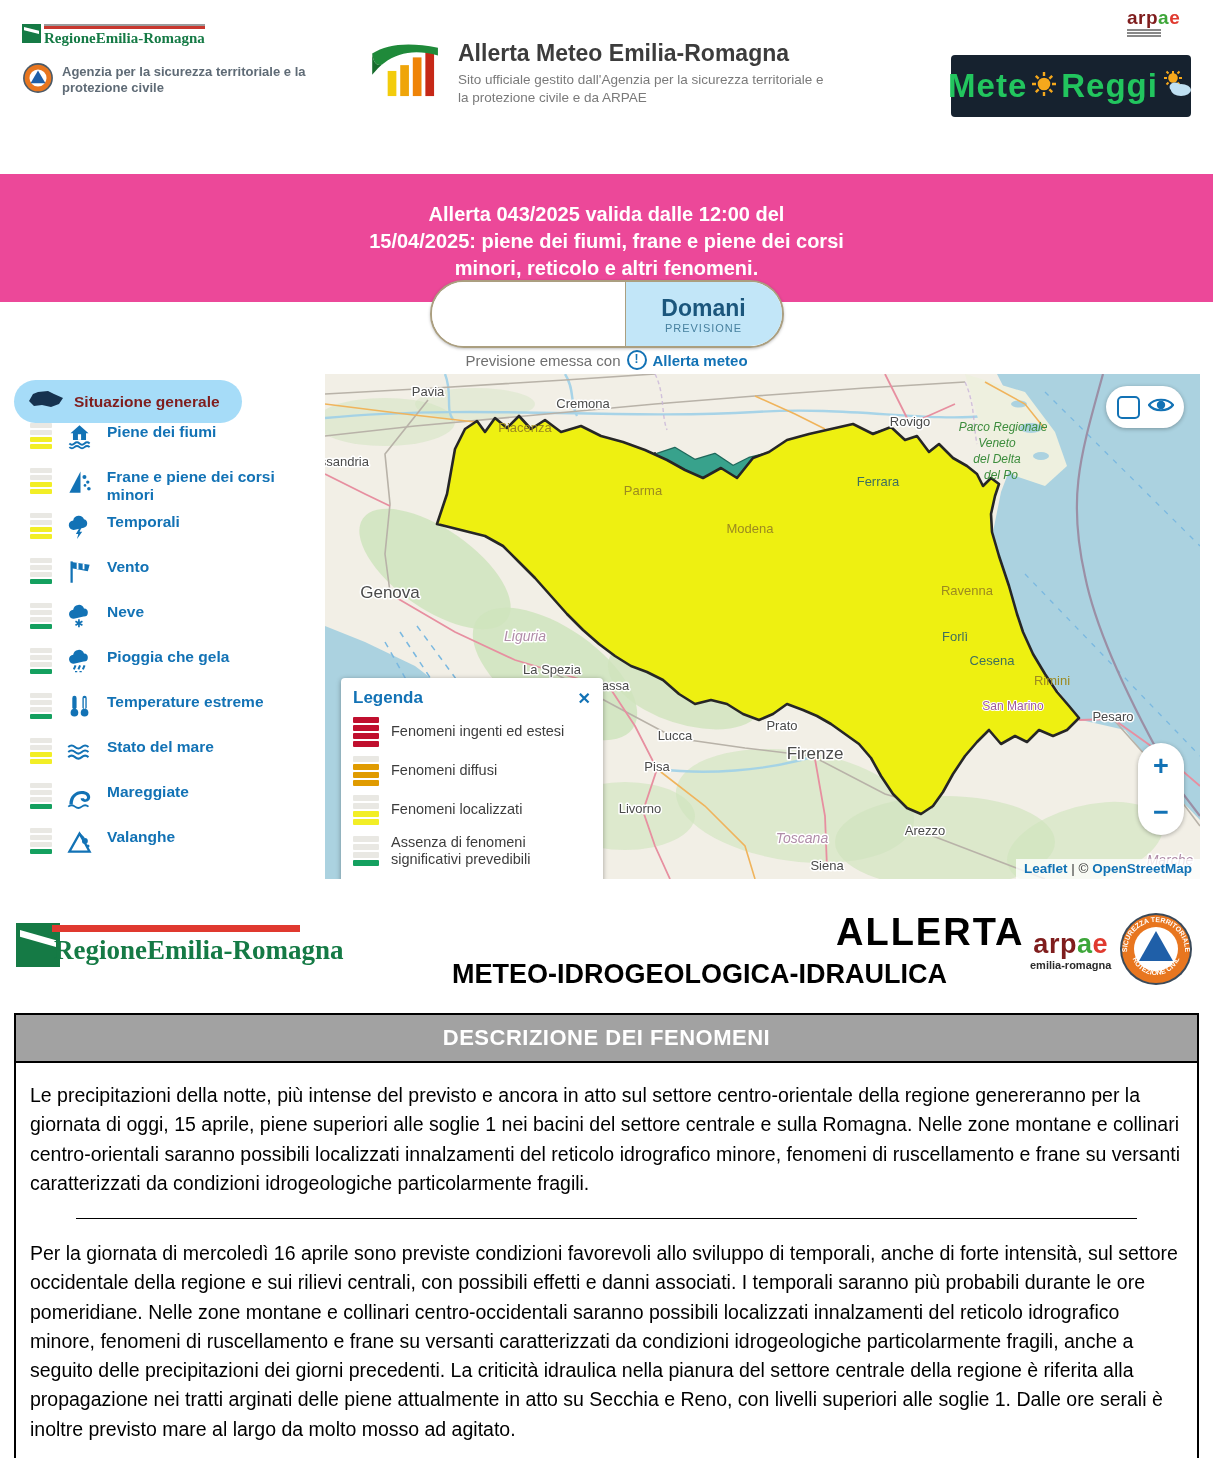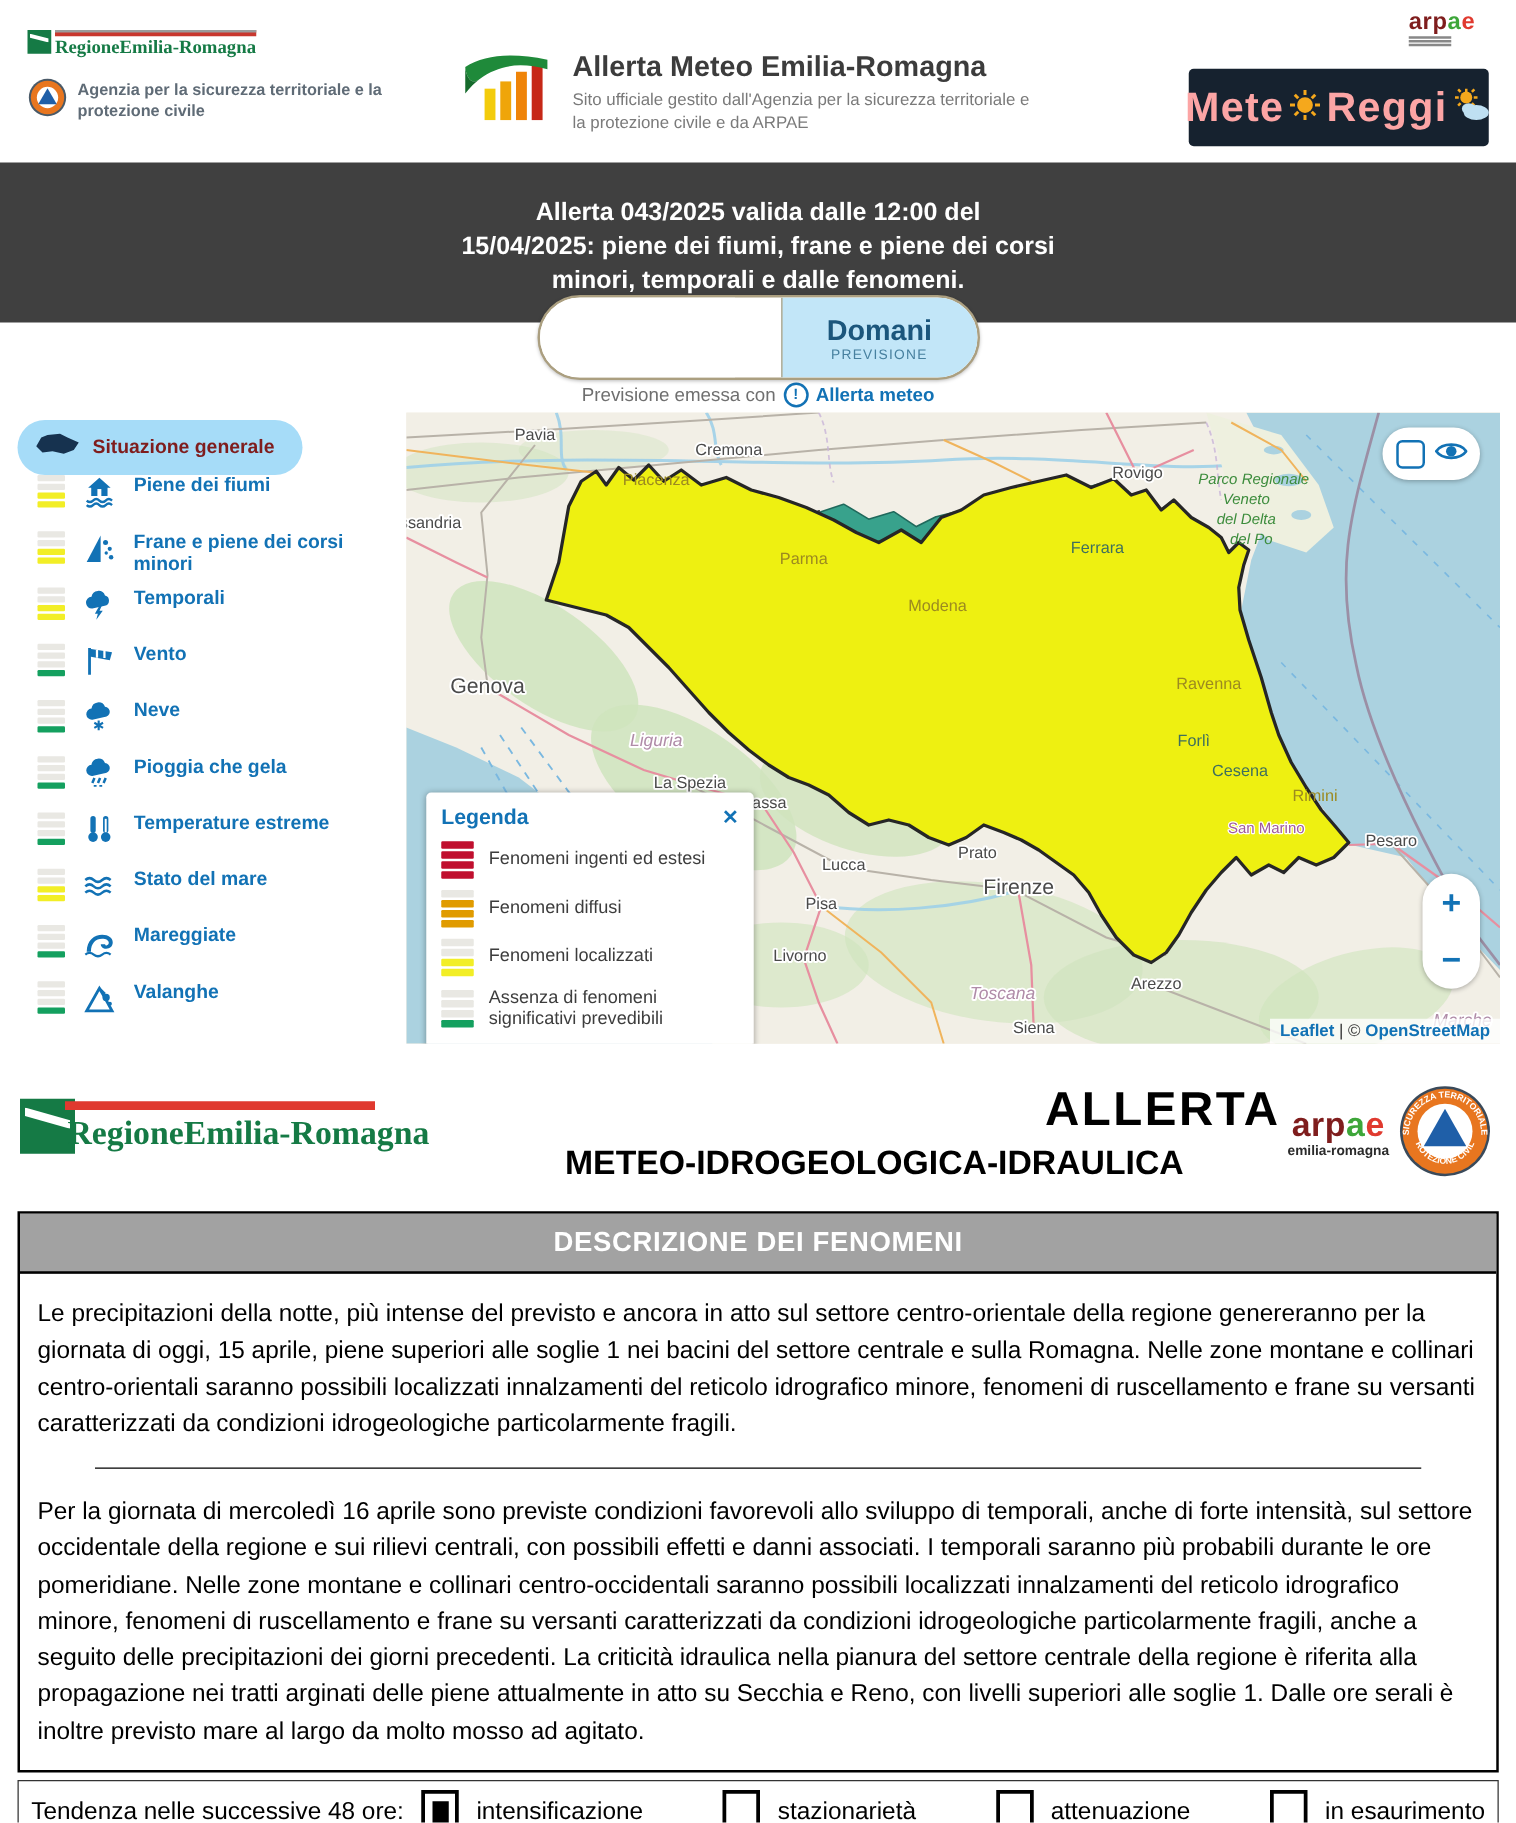--- a/index.html
+++ b/index.html
@@ -17,24 +17,24 @@
   .agency .lines{font-size:13px;font-weight:bold;color:#5f6b76;line-height:1.25;}
   .brand{position:absolute;left:370px;top:40px;display:flex;gap:14px;align-items:flex-start;}
   .brand .title{font-size:23px;font-weight:bold;color:#3c3c3c;margin-bottom:4px;}
   .brand .subtitle{font-size:13.5px;color:#7a7a7a;line-height:1.35;}
   .arpae-top{position:absolute;right:26px;top:8px;text-align:left;width:60px;}
   .arpae-word{font-weight:bold;font-size:19px;letter-spacing:.5px;line-height:1;}
   .arpae-word .k{color:#7f1d1d}.arpae-word .g{color:#3da639}.arpae-word .r{color:#e03a2f}
   .arpae-lines{margin-top:2px}
   .arpae-lines i{display:block;height:2px;background:#888;margin:1px 0;width:34px;}
   .meteo-reggio{position:absolute;right:22px;top:55px;width:240px;height:62px;background:#16222f;border-radius:4px;display:flex;align-items:center;justify-content:center;gap:4px;}
-  .mr-txt{color:#fca5a5;font-weight:bold;font-size:33px;letter-spacing:1px;text-align:center;}
+  .mr-txt{color:#22c55e;font-weight:bold;font-size:33px;letter-spacing:1px;text-align:center;}
 
   
-  .banner{position:relative;height:128px;background:#404040;z-index:3;}
+  .banner{position:relative;height:128px;background:#ec4899;z-index:3;margin-top:44px;}
   .banner .alert-text{padding-top:27px;text-align:center;color:#fff;font-weight:bold;font-size:20px;line-height:1.35;}
   .tab-pill{position:absolute;left:50%;transform:translateX(-50%);top:106px;width:350px;height:64px;border:2px solid #ab9f80;border-radius:40px;display:flex;overflow:hidden;background:#fff;box-shadow:0 1px 3px rgba(0,0,0,.25);gap:37px;}
   .tab-oggi{width:50%;background:#fff;}
   .tab-domani{width:50%;background:#c2e6f8;display:flex;flex-direction:column;align-items:center;justify-content:center;border-left:1px solid #ab9f80;}
   .tab-domani .lab{font-size:23px;font-weight:bold;color:#1b567c;}
   .tab-domani .sub{font-size:11px;letter-spacing:1px;color:#47809f;}
   .emission{margin-top:48px;text-align:center;font-size:15px;color:#6f6f6f;display:flex;justify-content:center;align-items:center;gap:6px;height:20px;}
   .excl-icon{display:inline-block;width:16px;height:16px;border:2px solid #1272b5;border-radius:50%;color:#1272b5;font-weight:bold;font-size:12px;line-height:15px;text-align:center;}
   .excl-icon:before{content:"!";}
   .emission .link{color:#1272b5;font-weight:bold;}
@@ -175,21 +175,21 @@
           <ellipse cx="13" cy="17" rx="5.5" ry="4.5" fill="#bfe0f2"></ellipse>
         </svg>
     </span>
   </div>
 </div>
 
 <div class="banner">
   <div class="alert-text">
     <div>Allerta 043/2025 valida dalle 12:00 del</div>
     <div>15/04/2025: piene dei fiumi, frane e piene dei corsi</div>
-    <div>minori, temporali e dalle fenomeni.</div>
+    <div>minori, reticolo e altri fenomeni.</div>
   </div>
   <div class="tab-pill">
     <div class="tab-oggi"></div>
     <div class="tab-domani">
       <span class="lab">Domani</span>
       <span class="sub">PREVISIONE</span>
     </div>
   </div>
 </div>
 <div class="emission">

